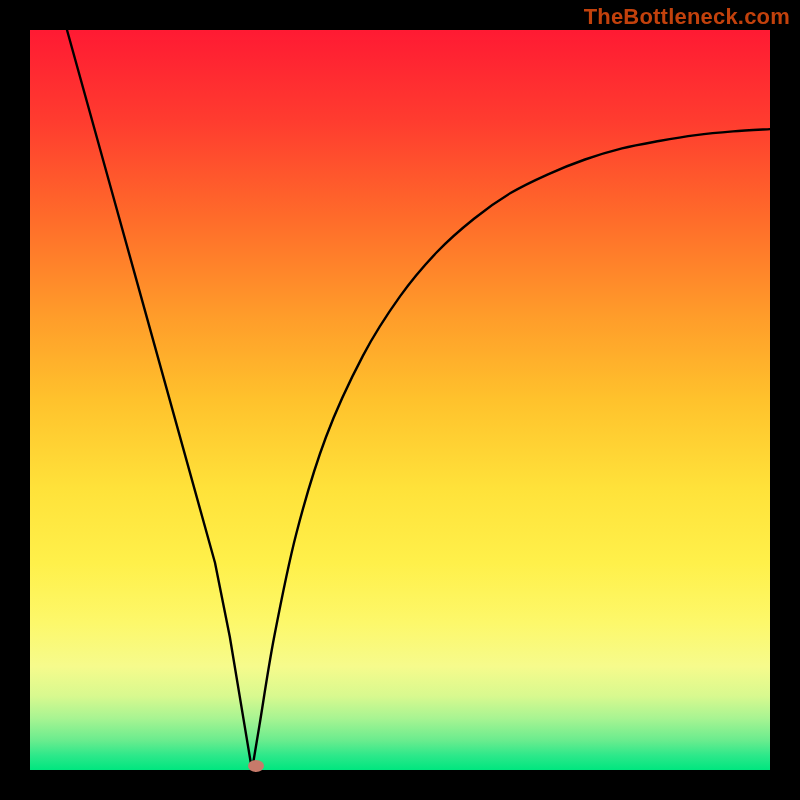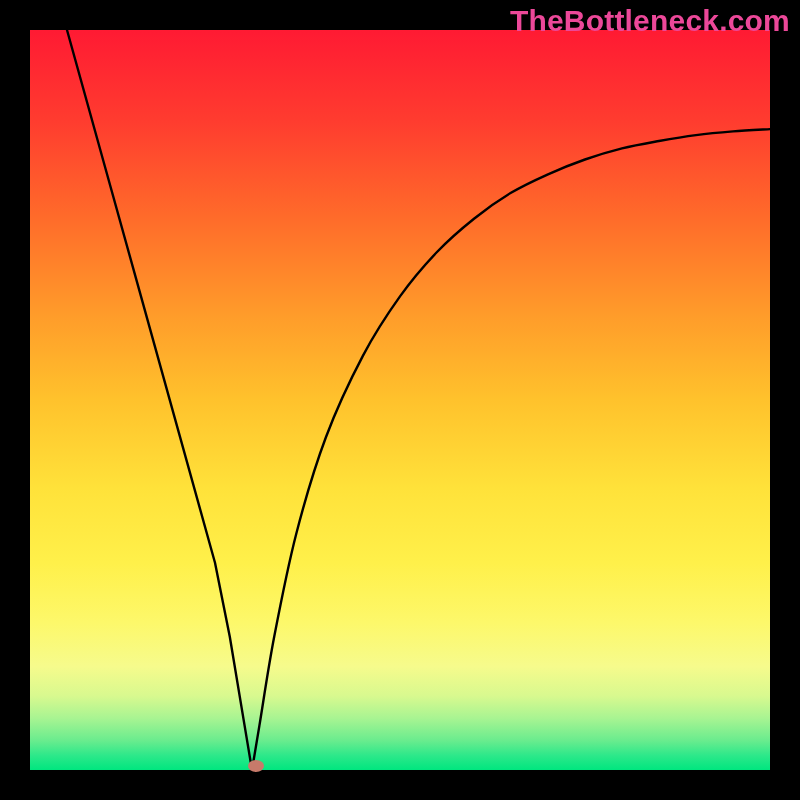--- a/index.html
+++ b/index.html
@@ -36,22 +36,22 @@
       #d8f98f 90%,
       #a8f492 93%,
       #6aec8e 96%,
       #2ee88a 98%,
       #00e67f 100%);
   }
   .watermark {
     position: absolute;
     top: 4px;
     right: 10px;
-    color: #ec4899;
-    font-size: 30px;
+    color: #c2410c;
+    font-size: 22px;
     font-weight: 600;
     letter-spacing: 0.2px;
     user-select: none;
   }
   svg.curve {
     position: absolute;
     left: 0;
     top: 0;
     width: 740px;
     height: 740px;

